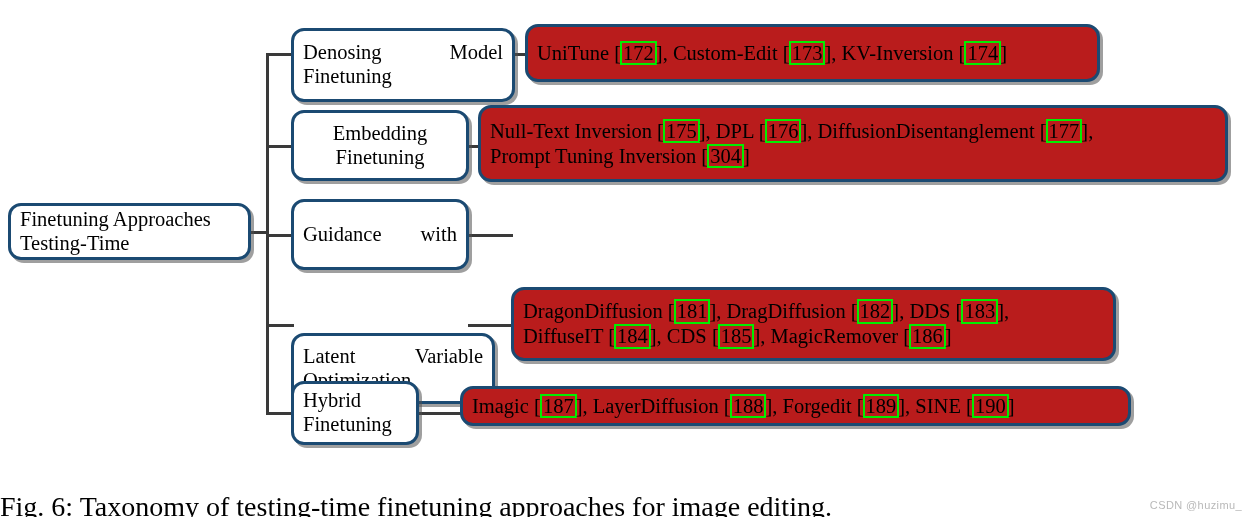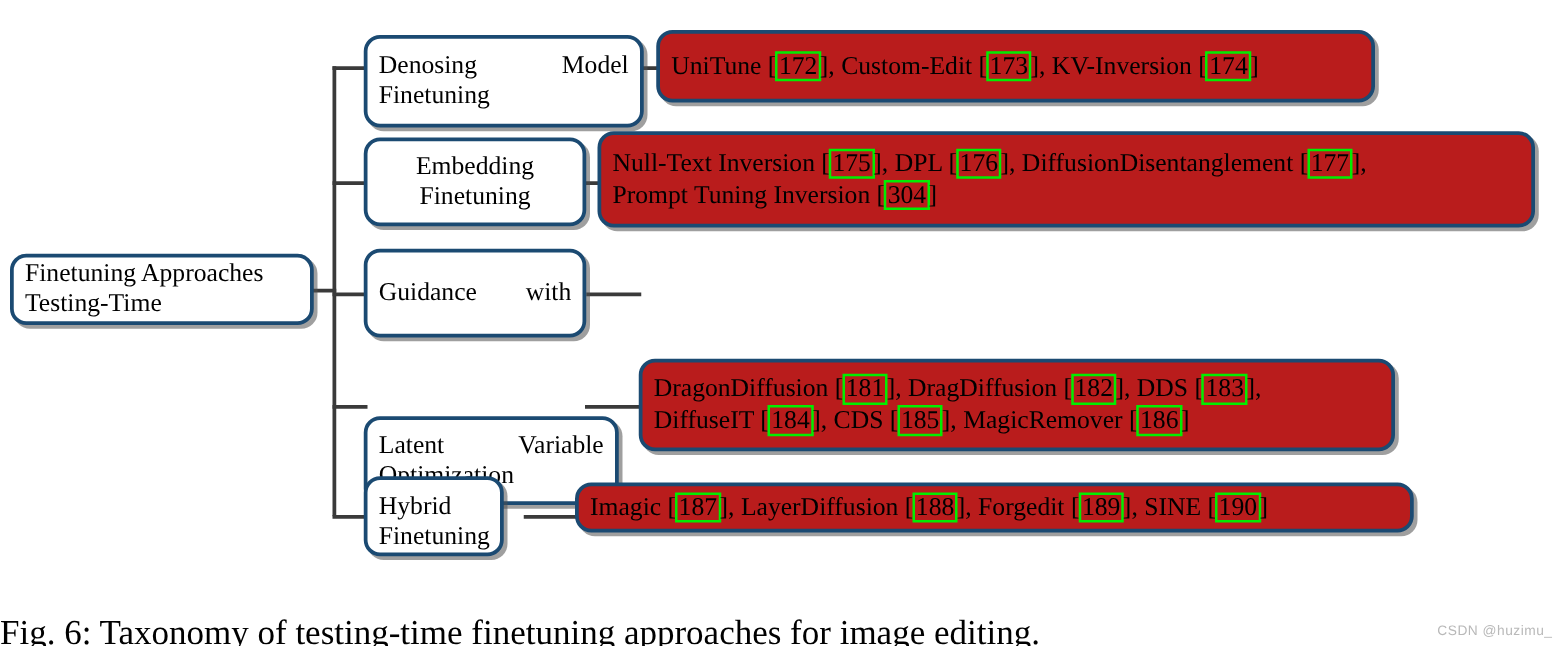--- a/index.html
+++ b/index.html
@@ -112,21 +112,21 @@
     </div>
   </div>
 
   <div class="node cat t21" style="left:291px;top:289px;width:204px;height:71px;margin-top:44px;">
     <div class="inner">
       <div class="just">Latent Variable</div>
       <div>Optimization</div>
     </div>
   </div>
 
-  <div class="node cat t21" style="left:291px;top:381px;width:112px;height:64px;align-items:flex-end;">
+  <div class="node cat t21" style="left:291px;top:381px;width:128px;height:64px;">
     <div class="inner">
       <div>Hybrid</div>
       <div>Finetuning</div>
     </div>
   </div>
 
   <div class="node leaf t21" style="left:525px;top:24px;width:575px;height:58px;">
     <div class="inner">
         <div class="leaf-text">
           <div>UniTune [<span class="cite">172</span>], Custom-Edit [<span class="cite">173</span>], KV-Inversion [<span class="cite">174</span>]</div>

